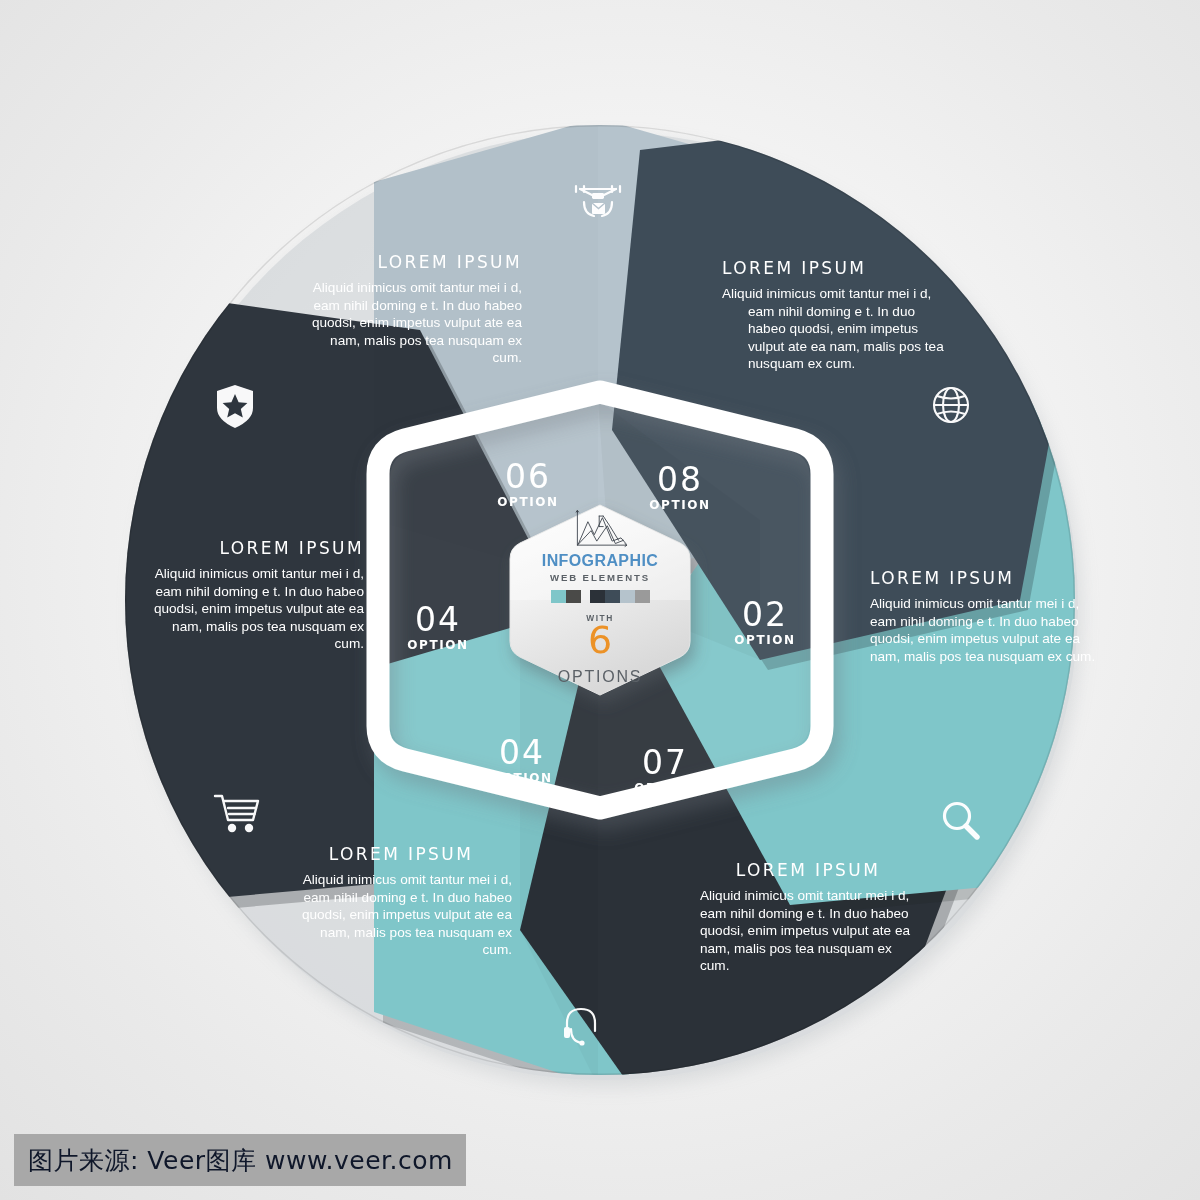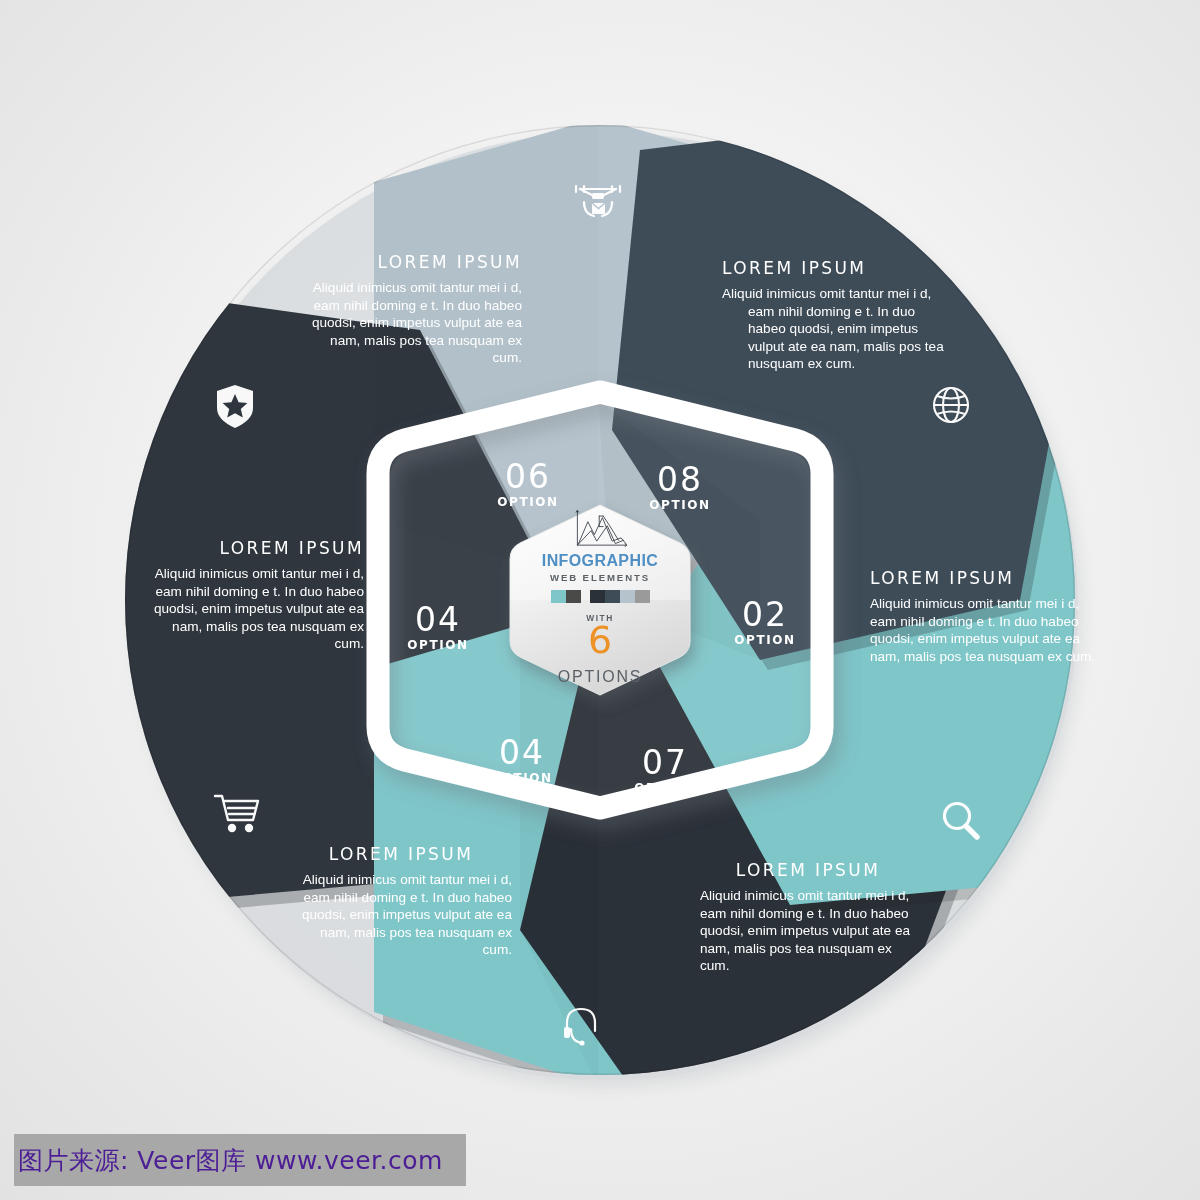--- a/index.html
+++ b/index.html
@@ -79,21 +79,21 @@
 
   
   .icon{position:absolute;opacity:.97;}
 
   
   #watermark{
     position:absolute;left:14px;top:1134px;width:452px;height:52px;
     background:#a8a8a8;display:flex;align-items:center;
   }
   #watermark span{
-    color:#4c1d95;font-size:25px;letter-spacing:.5px;margin-left:4px;
+    color:#0f172a;font-size:25px;letter-spacing:.5px;margin-left:14px;
     font-family:"DejaVu Sans","Liberation Sans",sans-serif;white-space:nowrap;
   }
 </style>
 </head>
 <body>
 
 <div id="stage">
 
   <svg id="wheel" viewBox="0 0 1200 1200">
     <defs>

